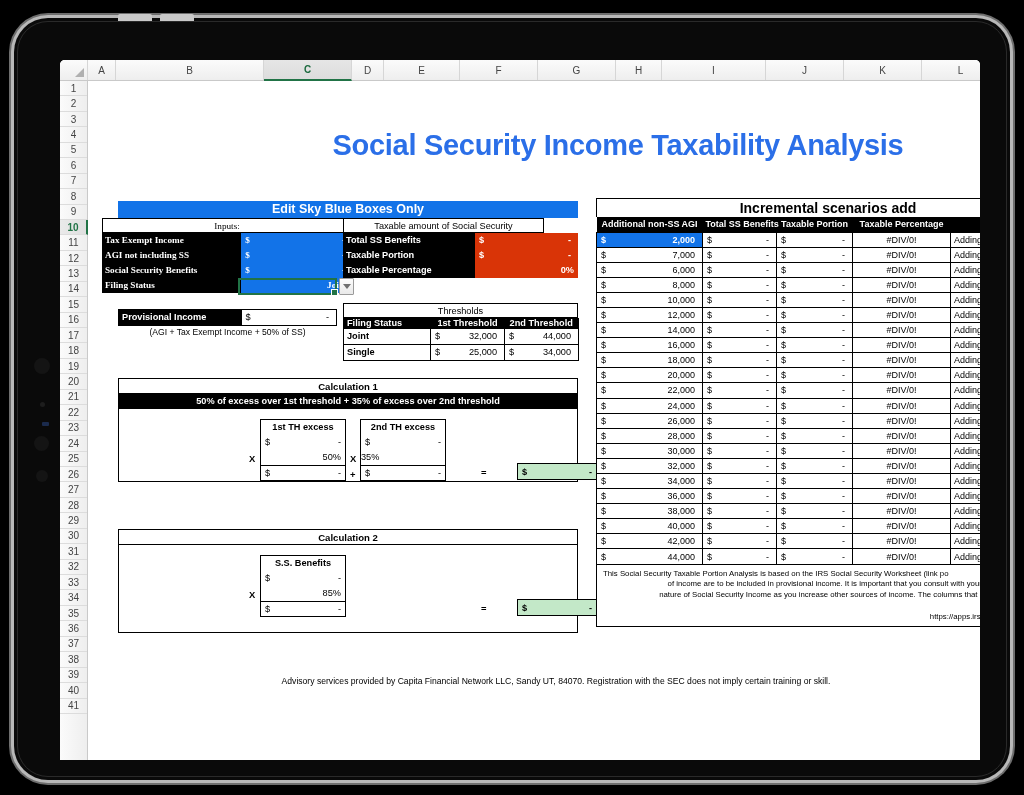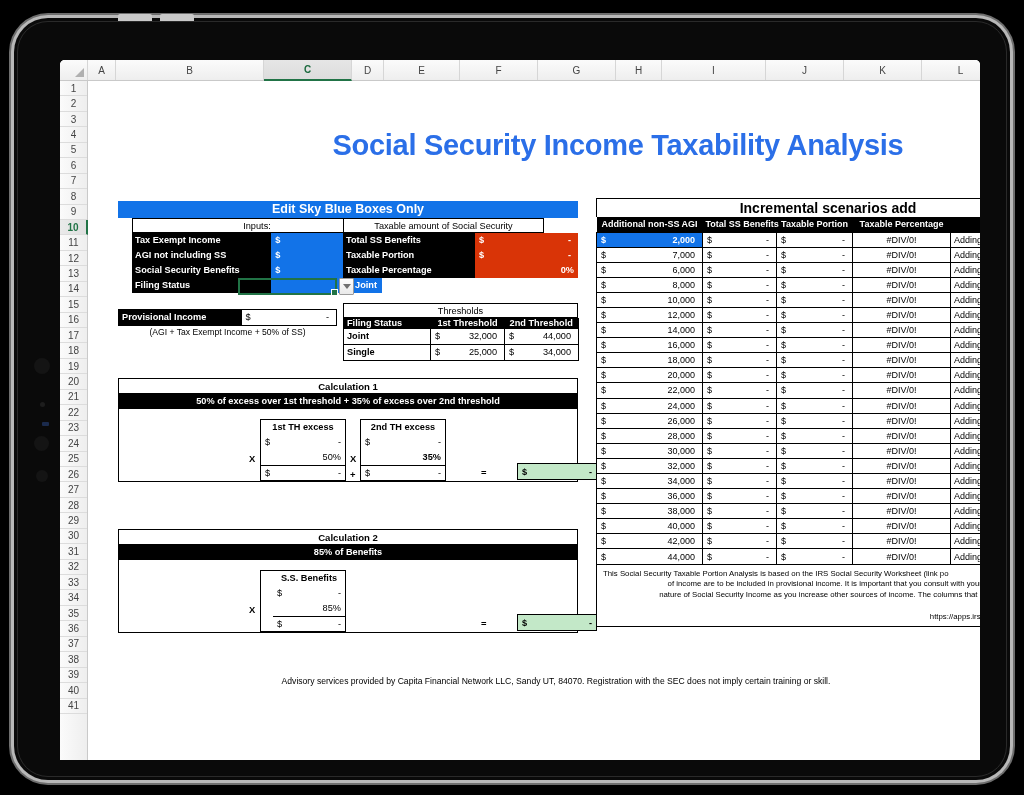--- a/index.html
+++ b/index.html
@@ -257,21 +257,21 @@
         <div class="rowh">40</div>
         <div class="rowh">41</div>
       </div>
 
     <div id="grid-canvas">
 
       <div id="worksheet-title">Social Security Income Taxability Analysis</div>
 
       <div class="blk bar-blue" style="left:30px; top:120px; width:460px;">Edit Sky Blue Boxes Only</div>
 
-      <div class="blk" style="left:44px; top:137px; width:250px;">
+      <div class="blk" style="left:14px; top:137px; width:250px;font-family:Liberation Serif, serif;">
         <div class="hdr-white">Inputs:</div>
         <table class="sheet">
           <colgroup>
               <col style="width:122px">
               <col style="width:97px">
             </colgroup>
           <tbody>
             <tr>
               <td class="lbl-dark">Tax Exempt Income</td>
               <td class="cell-sky money">
@@ -415,41 +415,40 @@
           </div>
 
           <span class="op" style="left:231px; top:60px;">+</span>
           <span class="op" style="left:231px; top:44px;">X</span>
           <div class="minibox" style="left:241px; top:10px; width:86px;">
             <div class="mb-hd">2nd TH excess</div>
             <div class="mb-row money">
               <span class="sym">$</span>
               <span class="amt">-</span>
             </div>
-            <div class="mb-row" style="text-align:right; padding-right:4px;font-weight:bold;">35%</div>
+            <div class="mb-row" style="padding-right:4px;">35%</div>
             <div class="mb-row money" style="border-top:1.4px solid #000;">
               <span class="sym">$</span>
               <span class="amt">-</span>
             </div>
           </div>
 
           <span class="op" style="left:362px; top:58px;">=</span>
           <div class="result-green money" style="left:398px; top:54px; width:80px;">
             <span class="sym">$</span>
             <span class="amt">-</span>
           </div>
         </div>
       </div>
 
       <div class="blk calc-wrap" style="left:30px; top:448px; width:460px; height:104px;">
         <div class="calc-title">Calculation 2</div>
-        <div class="calc-sub">85% of Benefits</div>
         <div class="calc-body" style="height:72px;">
           <span class="op" style="left:130px; top:44px;">X</span>
-          <div class="minibox" style="left:141px; top:10px; width:86px;padding-left:12px;">
+          <div class="minibox" style="left:141px; top:10px; width:86px;">
             <div class="mb-hd">S.S. Benefits</div>
             <div class="mb-row money">
               <span class="sym">$</span>
               <span class="amt">-</span>
             </div>
             <div class="mb-row" style="text-align:right; padding-right:4px;">85%</div>
             <div class="mb-row money" style="border-top:1.4px solid #000;">
               <span class="sym">$</span>
               <span class="amt">-</span>
             </div>

